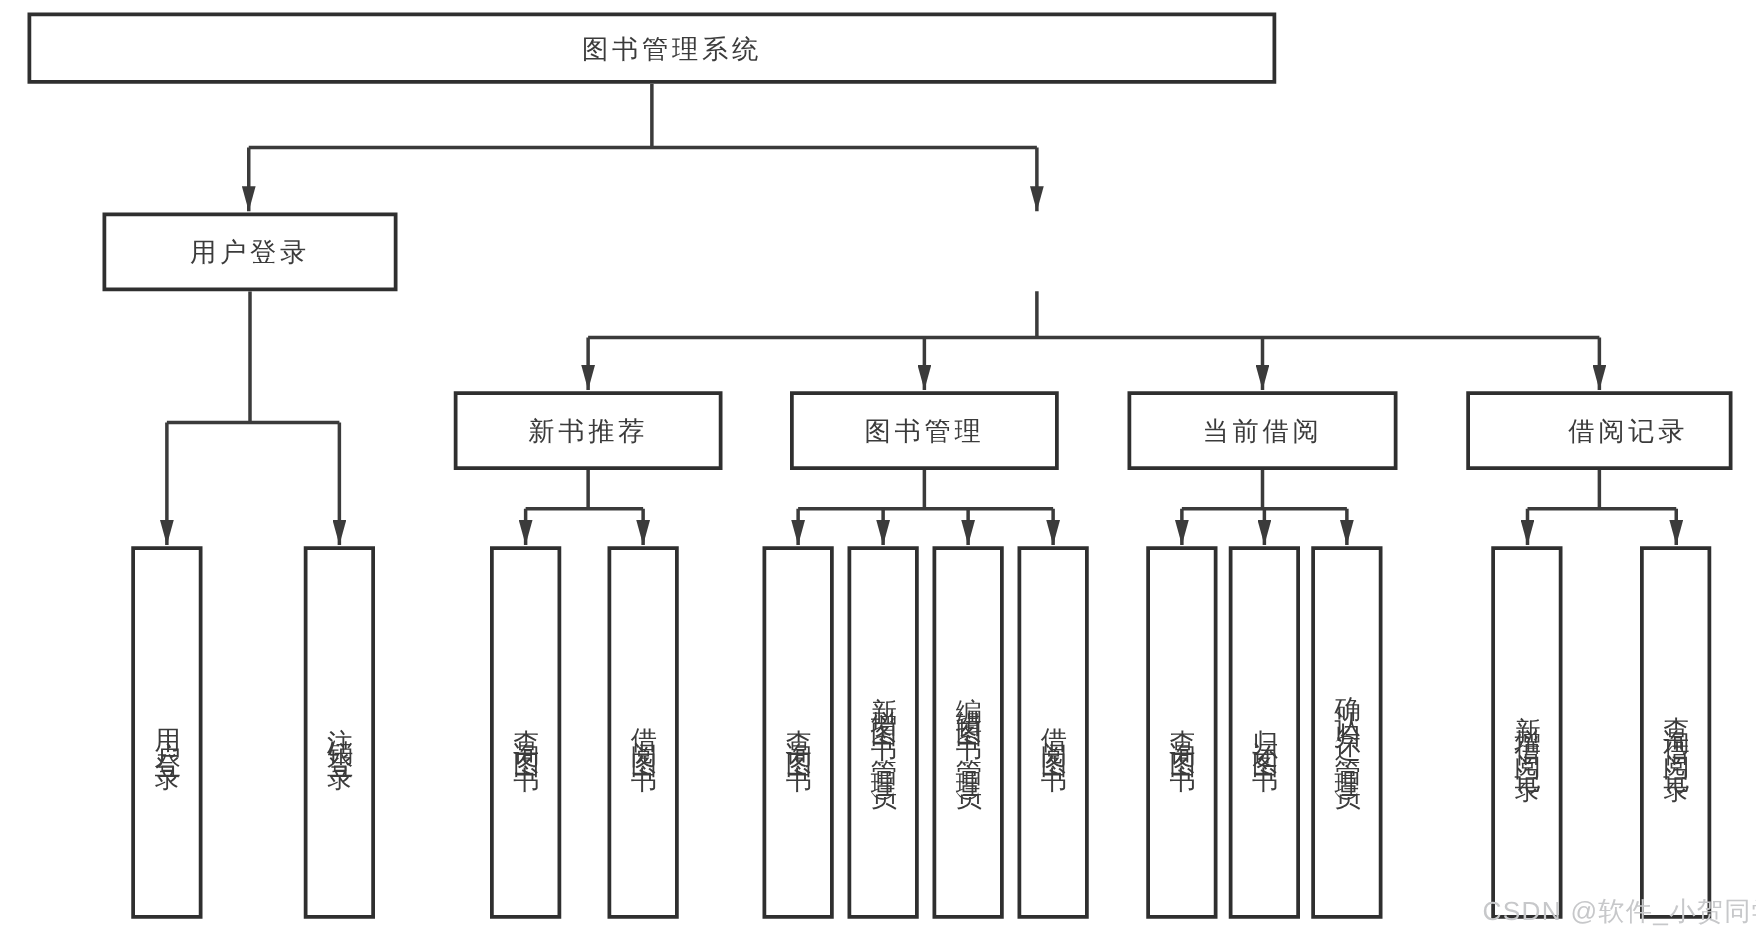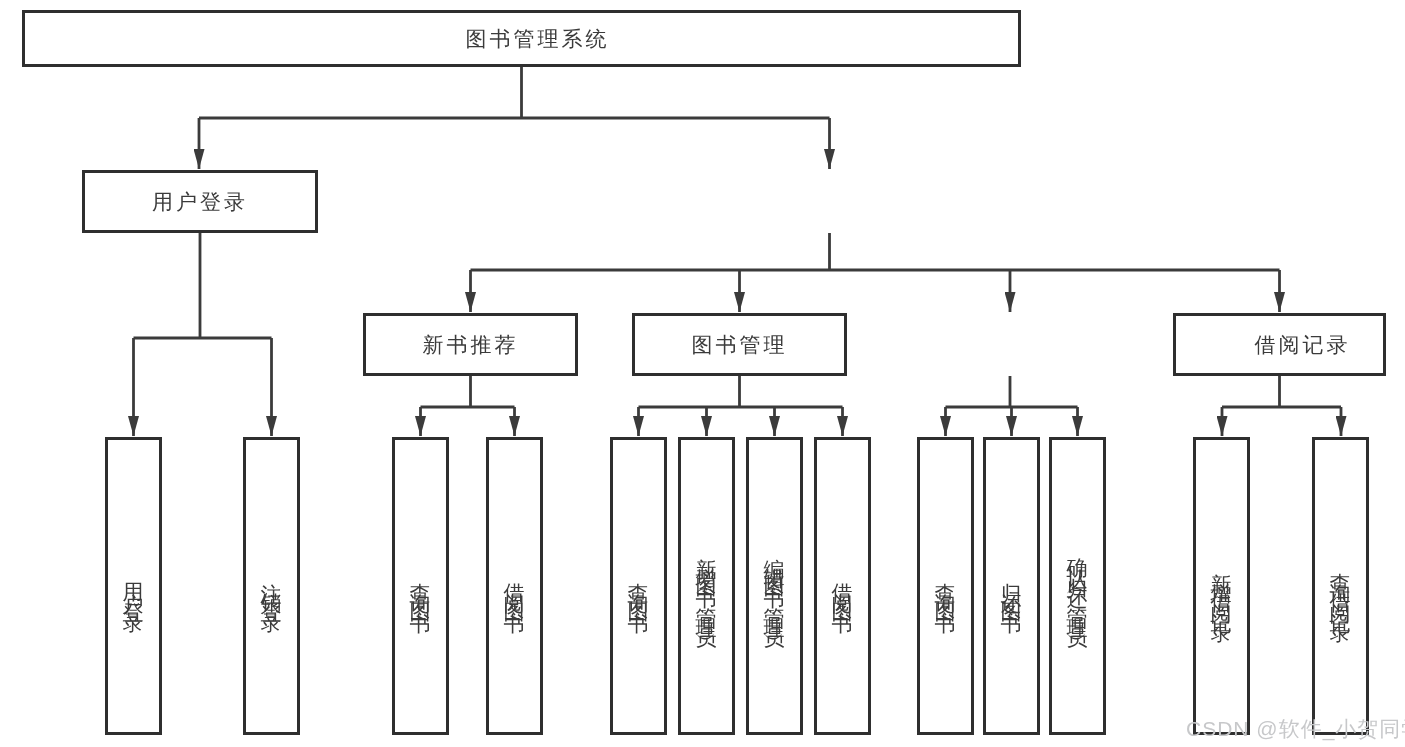--- a/index.html
+++ b/index.html
@@ -93,20 +93,23 @@
   <div class="node n-ulogin">
     <span>用户登录</span>
   </div>
 
   <div class="node n-nbr">
     <span>新书推荐</span>
   </div>
   <div class="node n-bb">
     <span>图书管理</span>
   </div>
+  <div class="node n-cb">
+    <span>当前借阅</span>
+  </div>
   <div class="node n-br">
     <span>借阅记录</span>
   </div>
 
   <div class="node leaf l-login">
     <span>用户登录</span>
   </div>
   <div class="node leaf l-logout">
     <span>注销登录</span>
   </div>

